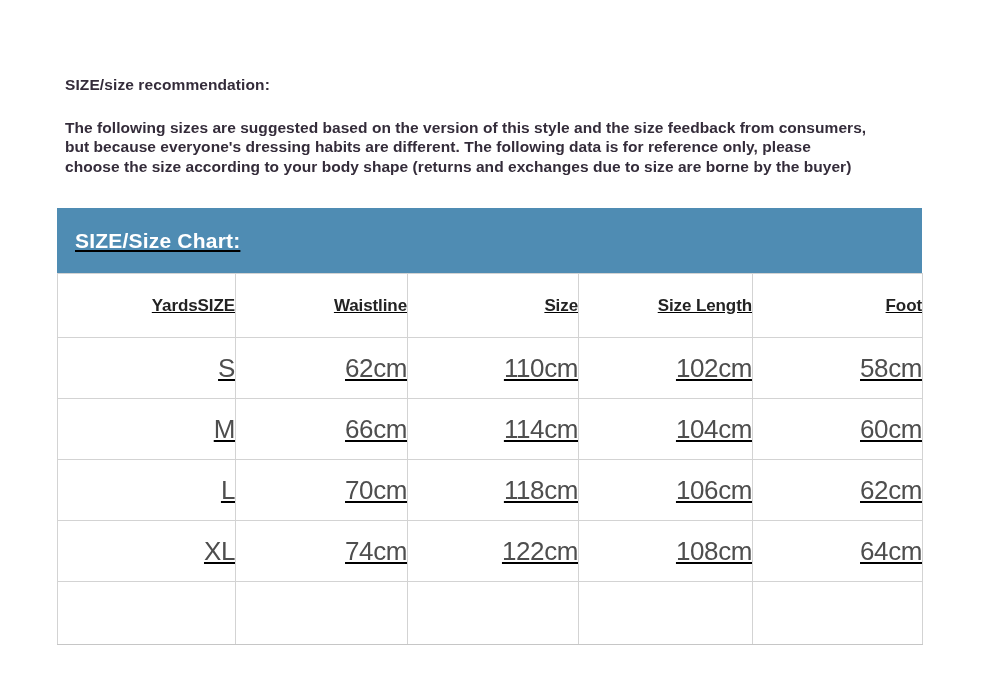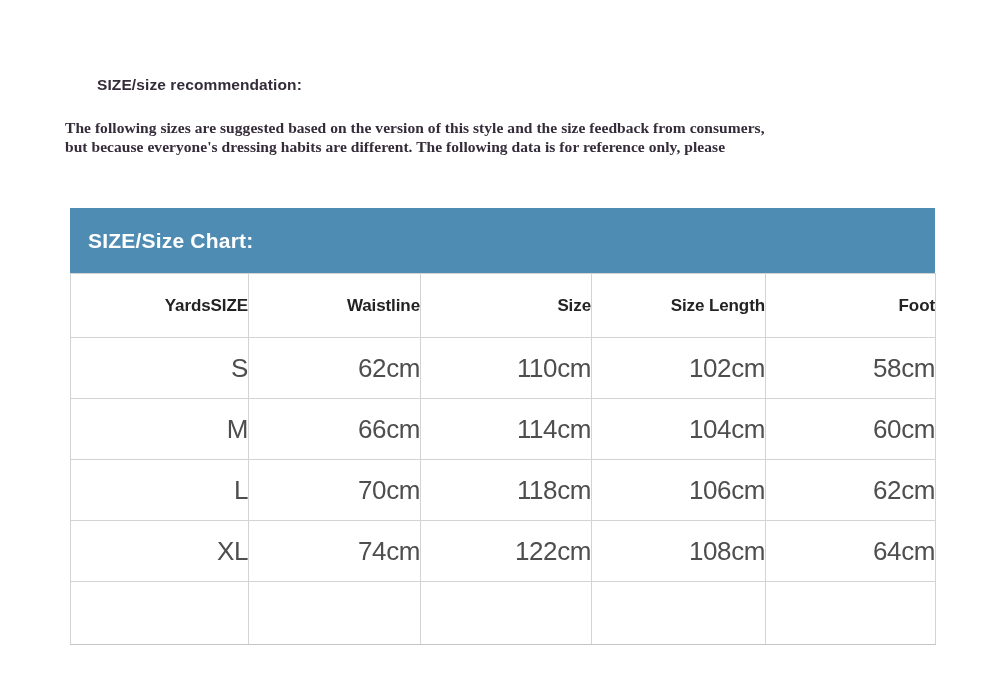--- a/index.html
+++ b/index.html
@@ -15,39 +15,38 @@
     overflow: hidden;
   }
   .rec-title {
     position: absolute;
     left: 65px;
     top: 76px;
     font-size: 15.5px;
     font-weight: 700;
     color: #342c3a;
     letter-spacing: 0.1px;
-    margin-left: 32px;
   }
   .rec-body {
     position: absolute;
     left: 65px;
     top: 118px;
     font-size: 15.5px;
     font-weight: 700;
     color: #342c3a;
     line-height: 19.3px;
     letter-spacing: 0.05px;
     white-space: nowrap;
-    font-family: Liberation Serif, serif;
   }
   .chart {
     position: absolute;
-    left: 70px;
+    left: 57px;
     top: 208px;
     width: 865px;
+    text-decoration: underline;
   }
   .chart-header {
     box-sizing: border-box;
     height: 65px;
     background: #4f8cb3;
     display: flex;
     align-items: center;
     padding-left: 18px;
   }
   .chart-header span {
@@ -94,20 +93,21 @@
 </head>
 <body>
 
 <div>
 
   <div class="rec-title">SIZE/size recommendation:</div>
 
   <div class="rec-body">
     <div>The following sizes are suggested based on the version of this style and the size feedback from consumers,</div>
     <div>but because everyone's dressing habits are different. The following data is for reference only, please</div>
+    <div>choose the size according to your body shape (returns and exchanges due to size are borne by the buyer)</div>
   </div>
 
   <div class="chart">
 
     <div class="chart-header">
       <span>SIZE/Size Chart:</span>
     </div>
 
     <table class="size-table">
       <colgroup>

